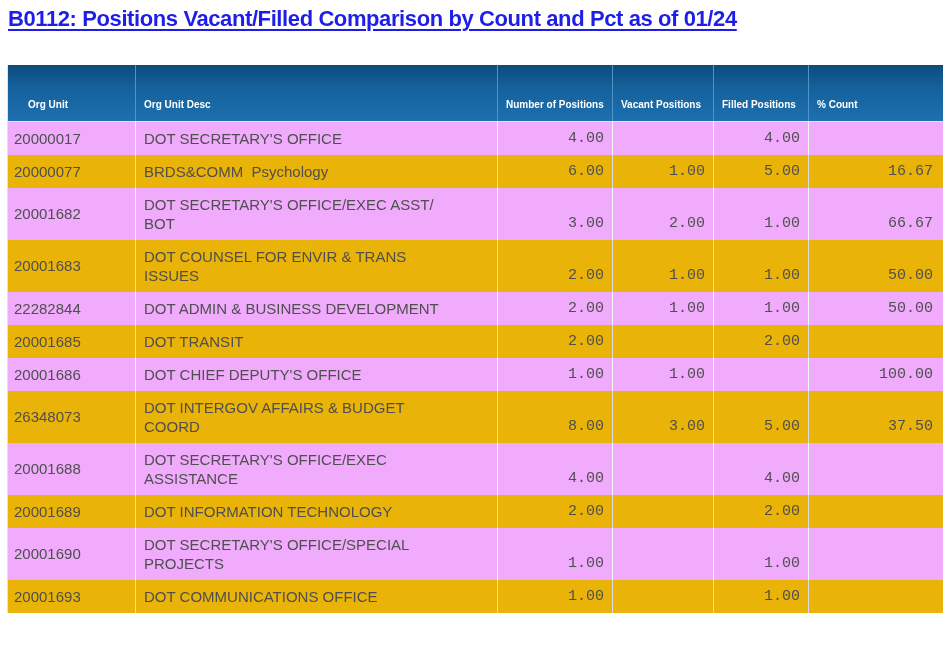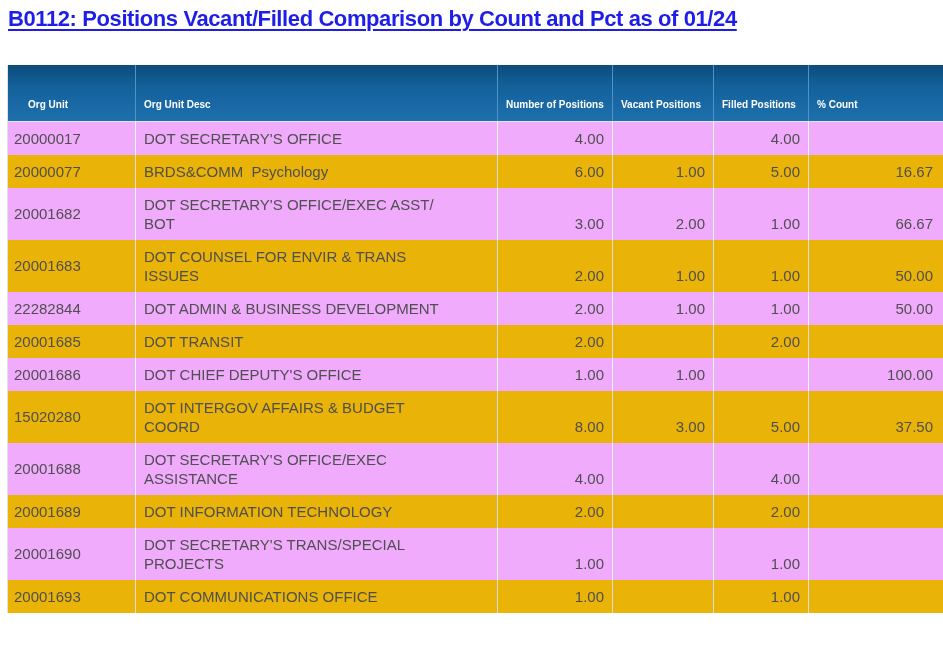--- a/index.html
+++ b/index.html
@@ -49,21 +49,21 @@
   tbody td {
     font-size: 15px;
     color: #4f4f4f;
     line-height: 19px;
     padding: 7px 8px;
     vertical-align: middle;
     white-space: pre-wrap;
     overflow: hidden;
   }
   tbody td.org  { padding-left: 6px; }
-  tbody td.num  { text-align: right; vertical-align: bottom; }
+  tbody td.num  { text-align: right; vertical-align: bottom; font-family: Liberation Mono, monospace; }
   tbody td.pct  { padding-right: 10px; }
   tbody tr.gray  td { background: #f0abfc; }
   tbody tr.white td { background: #eab308; }
   tbody td.sep { border-left: 1px solid #dcdcdc; }
   tbody tr.gray td.sep { border-left-color: #f6f6f6; }
 </style>
 </head>
 <body>
 
 
@@ -142,21 +142,21 @@
   </tr>
       <tr class="gray">
     <td class="org">20001686</td>
     <td class="sep desc">DOT CHIEF DEPUTY'S OFFICE</td>
     <td class="sep num">1.00</td>
     <td class="sep num">1.00</td>
     <td class="sep num"></td>
     <td class="sep num pct">100.00</td>
   </tr>
       <tr class="white">
-    <td class="org">15020280</td>
+    <td class="org">26348073</td>
     <td class="sep desc">DOT INTERGOV AFFAIRS &amp; BUDGET
 COORD</td>
     <td class="sep num">8.00</td>
     <td class="sep num">3.00</td>
     <td class="sep num">5.00</td>
     <td class="sep num pct">37.50</td>
   </tr>
       <tr class="gray">
     <td class="org">20001688</td>
     <td class="sep desc">DOT SECRETARY'S OFFICE/EXEC
@@ -169,21 +169,21 @@
       <tr class="white">
     <td class="org">20001689</td>
     <td class="sep desc">DOT INFORMATION TECHNOLOGY</td>
     <td class="sep num">2.00</td>
     <td class="sep num"></td>
     <td class="sep num">2.00</td>
     <td class="sep num pct"></td>
   </tr>
       <tr class="gray">
     <td class="org">20001690</td>
-    <td class="sep desc">DOT SECRETARY'S TRANS/SPECIAL
+    <td class="sep desc">DOT SECRETARY'S OFFICE/SPECIAL
 PROJECTS</td>
     <td class="sep num">1.00</td>
     <td class="sep num"></td>
     <td class="sep num">1.00</td>
     <td class="sep num pct"></td>
   </tr>
       <tr class="white">
     <td class="org">20001693</td>
     <td class="sep desc">DOT COMMUNICATIONS OFFICE</td>
     <td class="sep num">1.00</td>

